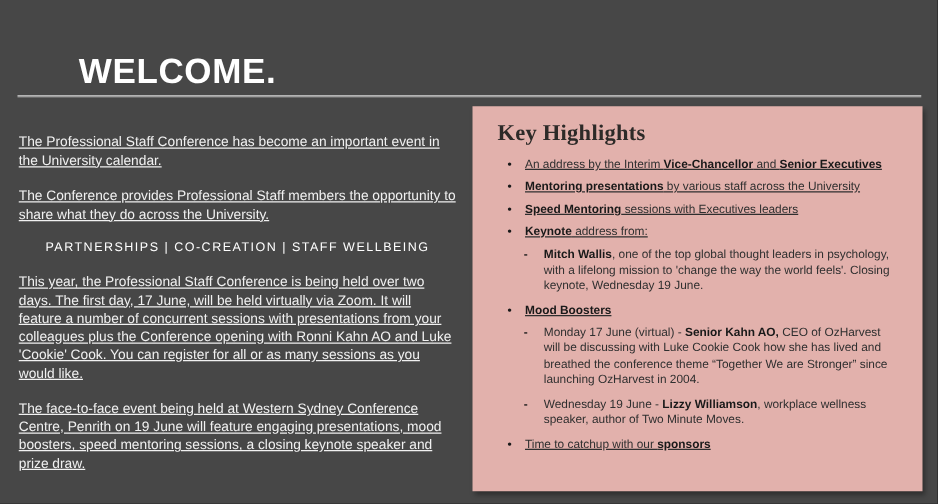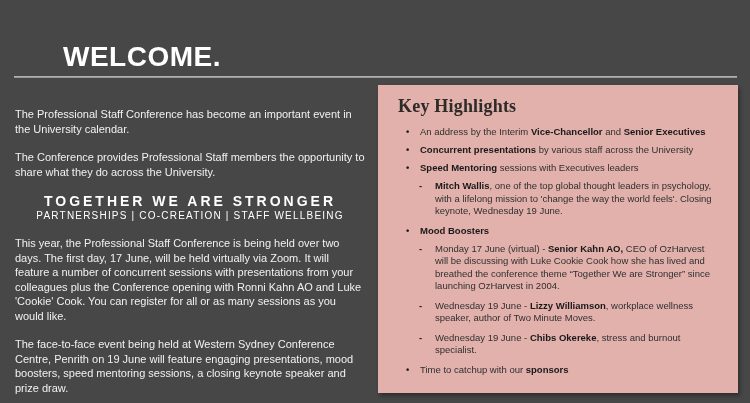--- a/index.html
+++ b/index.html
@@ -28,21 +28,21 @@
   }
   .divider{
     position:absolute;left:14px;right:13px;top:76px;height:2px;
     background:linear-gradient(#bdbdbd,#8a8a8a);
   }
   .left-col{
     position:absolute;left:15px;top:107px;width:350px;
     color:var(--left-text);
     font-size:11px;line-height:14.5px;
   }
-  .left-col p{margin:0 0 14px 0;}
+  .left-col p{margin:0 0 14px 0;text-decoration:underline;}
   .theme-block{
     text-align:center;
     margin:4px 0 15px 0;
     color:#ffffff;
   }
   .theme-title{
     font-size:14px;font-weight:bold;letter-spacing:3px;
     line-height:17px;white-space:nowrap;
   }
   .theme-subtitle{
@@ -58,21 +58,21 @@
   .panel-heading{
     font-family:"Liberation Serif", serif;
     font-size:18px;font-weight:600;color:var(--heading);
     margin-bottom:9px;letter-spacing:.2px;
   }
   .highlights{
     list-style:none;
     font-size:9.5px;line-height:12.5px;color:var(--panel-text);
   }
   .highlights li{position:relative;margin-bottom:5.5px;}
-  .highlights li.lvl1{padding-left:22px;}
+  .highlights li.lvl1{padding-left:22px;text-decoration:underline;}
   .highlights li.lvl1::before{
     content:"\2022";position:absolute;left:8px;top:0;
     font-weight:bold;color:var(--panel-bold);
   }
   .highlights li.lvl2{padding-left:37px;margin-bottom:7px;}
   .highlights li.lvl2::before{
     content:"-";position:absolute;left:21px;top:0;
     font-weight:bold;color:var(--panel-bold);
   }
   .highlights b{font-weight:bold;color:var(--panel-bold);}
@@ -83,35 +83,34 @@
 <div class="slide">
 
   <h1 class="page-title">WELCOME.</h1>
 
   <div class="divider"></div>
 
   <div class="left-col">
     <p>The Professional Staff Conference has become an important event in the University calendar.</p>
     <p>The Conference provides Professional Staff members the opportunity to share what they do across the University.</p>
     <div class="theme-block">
-      <div class="theme-title">TOGETHER WE ARE STRONGER</div>
       <div class="theme-subtitle">PARTNERSHIPS  |  CO-CREATION  |  STAFF WELLBEING</div>
     </div>
     <p>This year, the Professional Staff Conference is being held over two days. The first day, 17 June, will be held virtually via Zoom. It will feature a number of concurrent sessions with presentations from your colleagues plus the Conference opening with Ronni Kahn AO and Luke 'Cookie' Cook. You can register for all or as many sessions as you would like.</p>
     <p>The face-to-face event being held at Western Sydney Conference Centre, Penrith on 19 June will feature engaging presentations, mood boosters, speed mentoring sessions, a closing keynote speaker and prize draw.</p>
   </div>
 
   <div class="panel">
     <h2 class="panel-heading">Key Highlights</h2>
     <ul class="highlights" id="highlights-list">
         <li class="lvl1"><span>An address by the Interim </span><b>Vice-Chancellor</b><span> and </span><b>Senior Executives</b></li>
-        <li class="lvl1"><b>Concurrent presentations</b><span> by various staff across the University</span></li>
+        <li class="lvl1"><b>Mentoring presentations</b><span> by various staff across the University</span></li>
         <li class="lvl1"><b>Speed Mentoring</b><span> sessions with Executives leaders</span></li>
+        <li class="lvl1"><b>Keynote</b><span> address from:</span></li>
         <li class="lvl2"><b>Mitch Wallis</b><span>, one of the top global thought leaders in psychology, with a lifelong mission to 'change the way the world feels'. Closing keynote, Wednesday 19 June.</span></li>
         <li class="lvl1"><b>Mood Boosters</b></li>
         <li class="lvl2"><span>Monday 17 June (virtual) - </span><b>Senior Kahn AO,</b><span> CEO of OzHarvest will be discussing with Luke Cookie Cook how she has lived and breathed the conference theme “Together We are Stronger” since launching OzHarvest in 2004.</span></li>
         <li class="lvl2"><span>Wednesday 19 June - </span><b>Lizzy Williamson</b><span>,  workplace wellness speaker, author of Two Minute Moves.</span></li>
-        <li class="lvl2"><span>Wednesday 19 June - </span><b>Chibs Okereke</b><span>, stress and burnout specialist.</span></li>
         <li class="lvl1"><span>Time to catchup with our </span><b>sponsors</b></li>
       </ul>
   </div>
 
 </div>
 
 </body></html>

